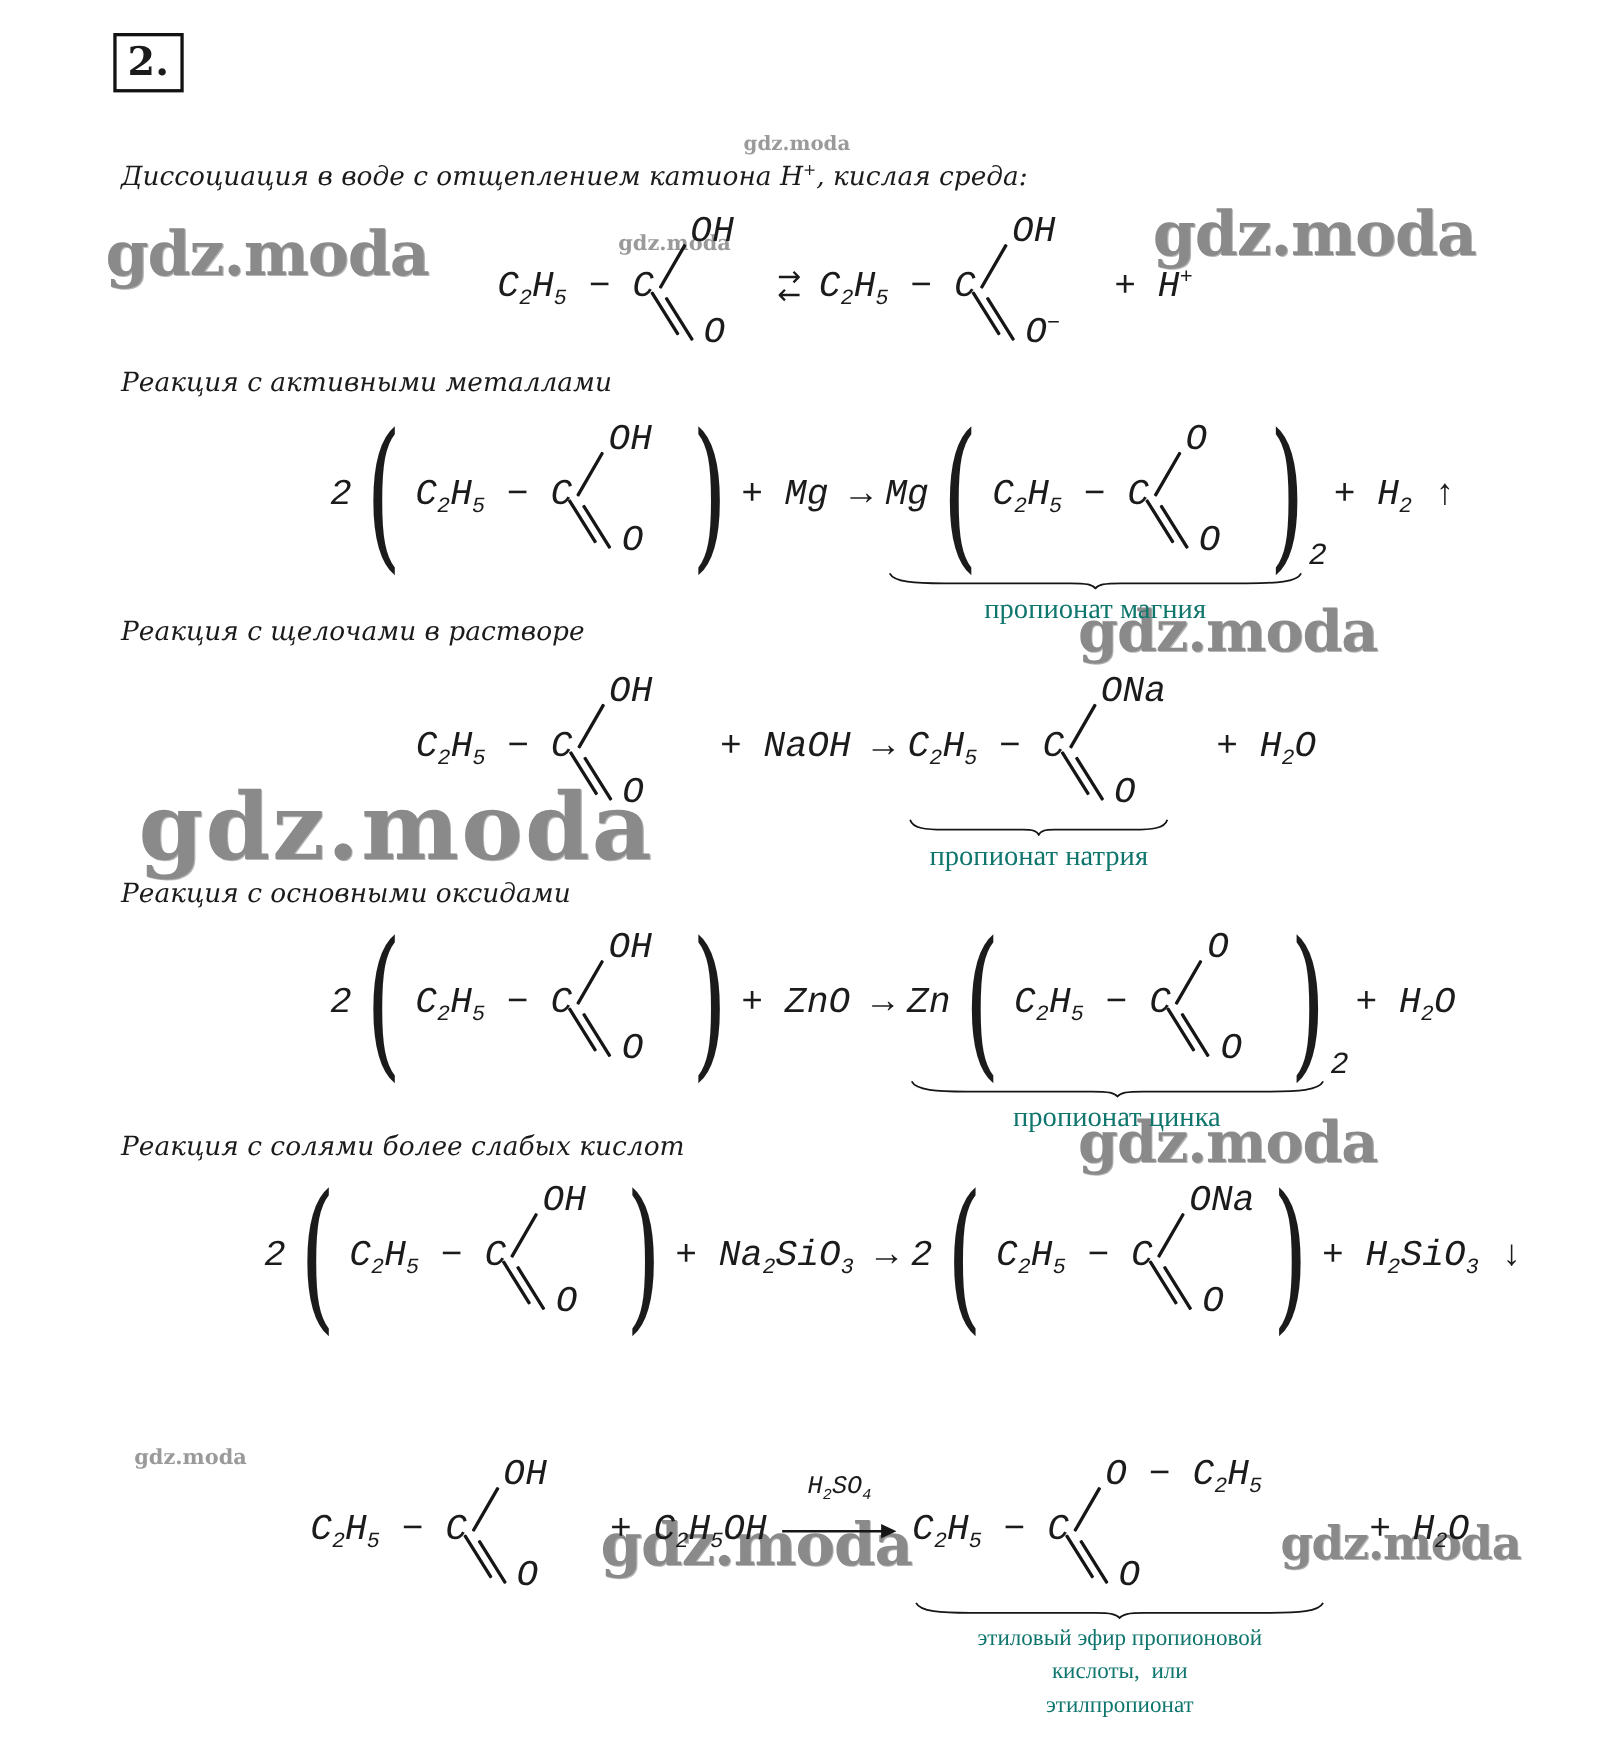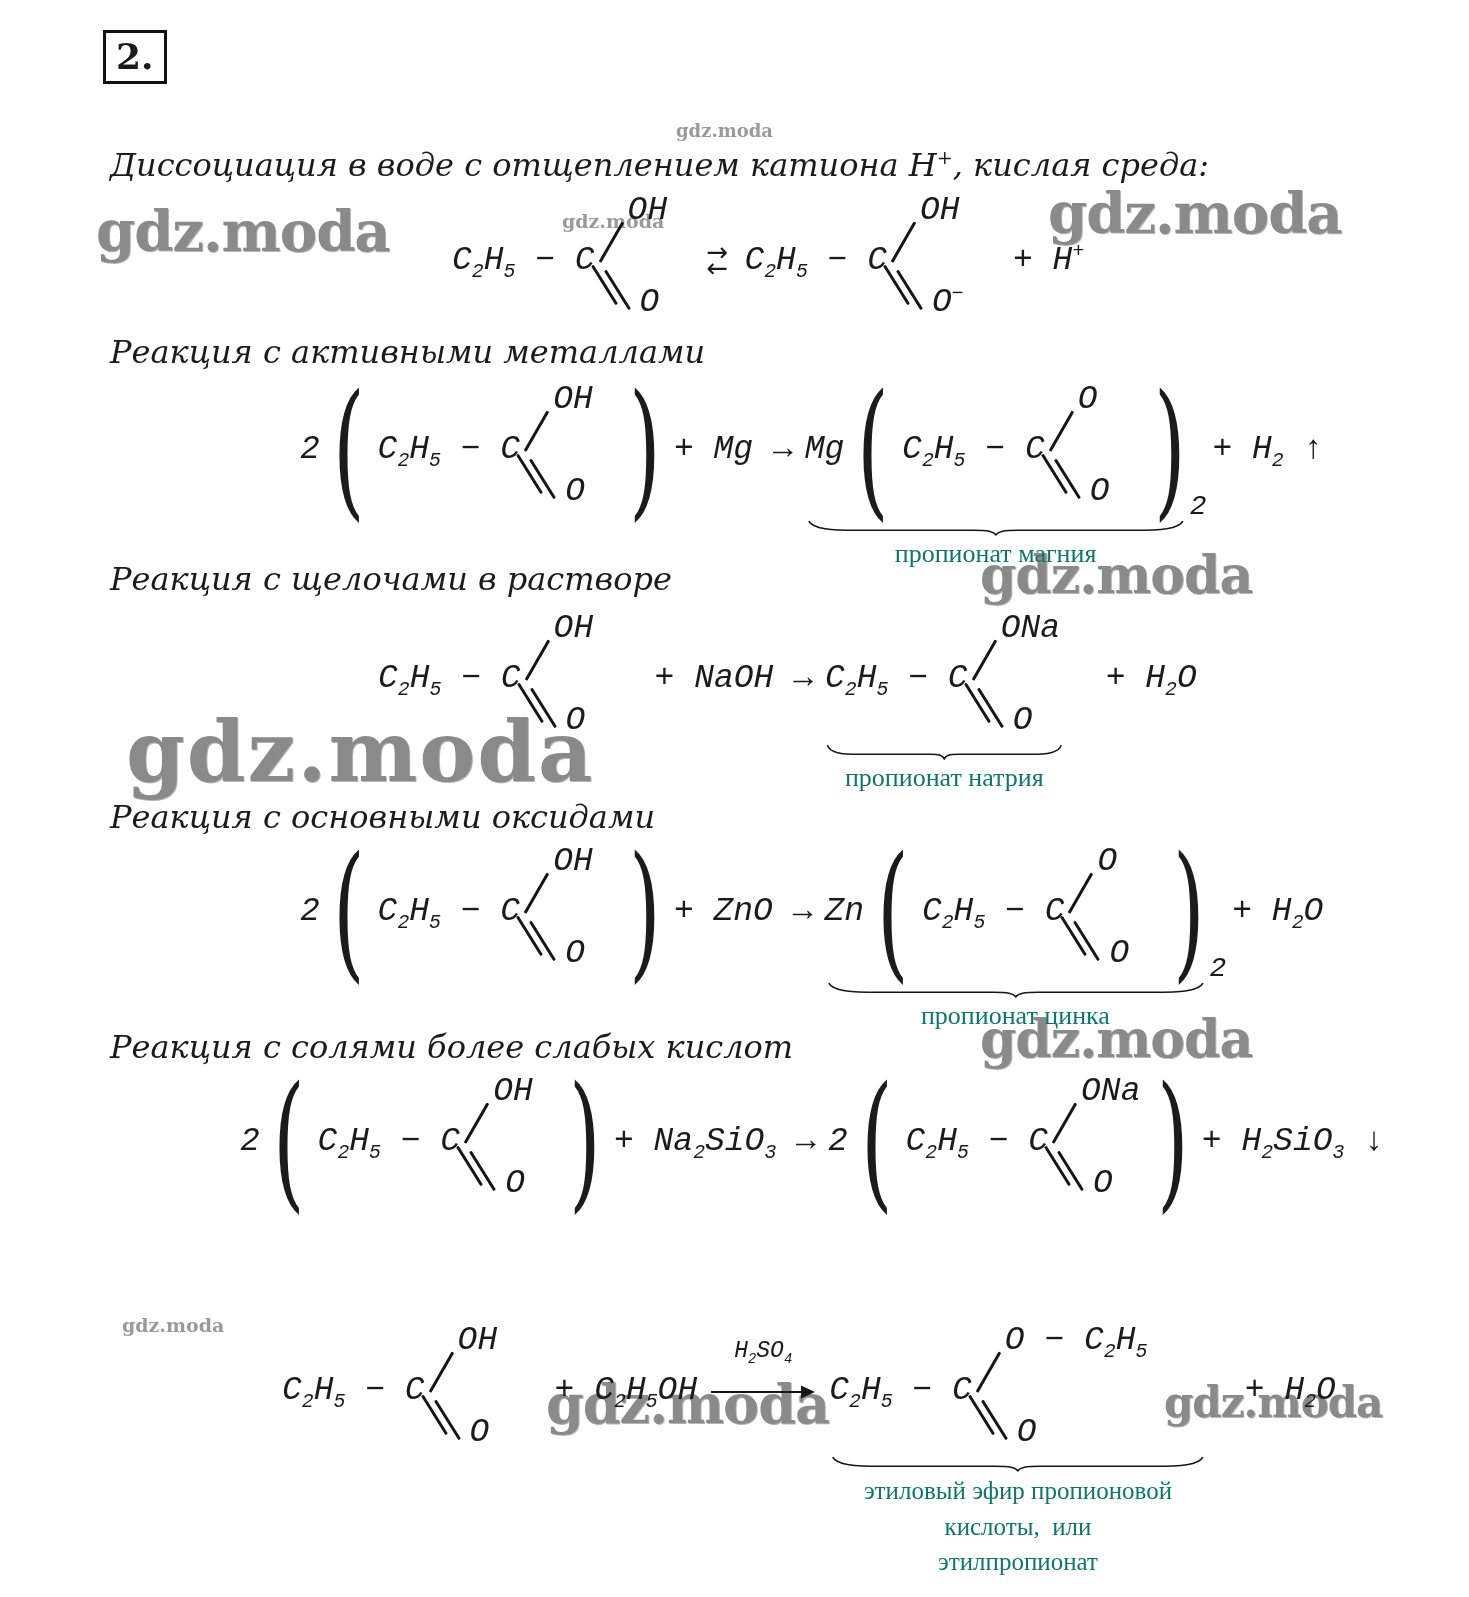--- a/index.html
+++ b/index.html
@@ -28,21 +28,21 @@
   .z{position:absolute;z-index:2;}
   .numbox{
     left:103px;top:30px;
     border:3px solid #121212;
     padding:2px 10px 4px 10px;
     font-size:36px;font-weight:bold;
     background:#fff;
   }
   .h{
     font-style:italic;
-    font-size:32px;
+    font-size:24px;
     white-space:nowrap;
   }
   .eq{
     display:flex;align-items:center;gap:12px;
     white-space:nowrap;
   }
   .fm{
     font-style:italic;
     font-size:33px;
     font-family:Liberation Mono, monospace;
@@ -80,21 +80,21 @@
   .braced{position:relative;display:inline-flex;align-items:center;gap:12px;}
   .brace-below{
     position:absolute;top:calc(100% + 2px);left:0;width:100%;
     display:flex;flex-direction:column;align-items:center;gap:3px;
   }
   svg.brace{width:100%;height:16px;display:block;}
   .brace-label{
     font-size:26px;font-style:normal;white-space:pre;
     font-family:Liberation Serif, serif;color:#0f766e;
   }
-  .brace-label.l2{font-size:25px;line-height:1.3;text-align:left;}
+  .brace-label.l2{font-size:21px;line-height:1.3;text-align:left;}
   
   .larrow{position:relative;width:104px;height:36px;flex:none;margin:0 2px;}
   .larrow .alab{position:absolute;left:50%;transform:translateX(-50%);top:-34px;font-size:23px;}
   .larrow svg{position:absolute;left:0;top:12px;width:104px;height:16px;}
 </style>
 </head>
 <body>
 
 <div class="page">
 

